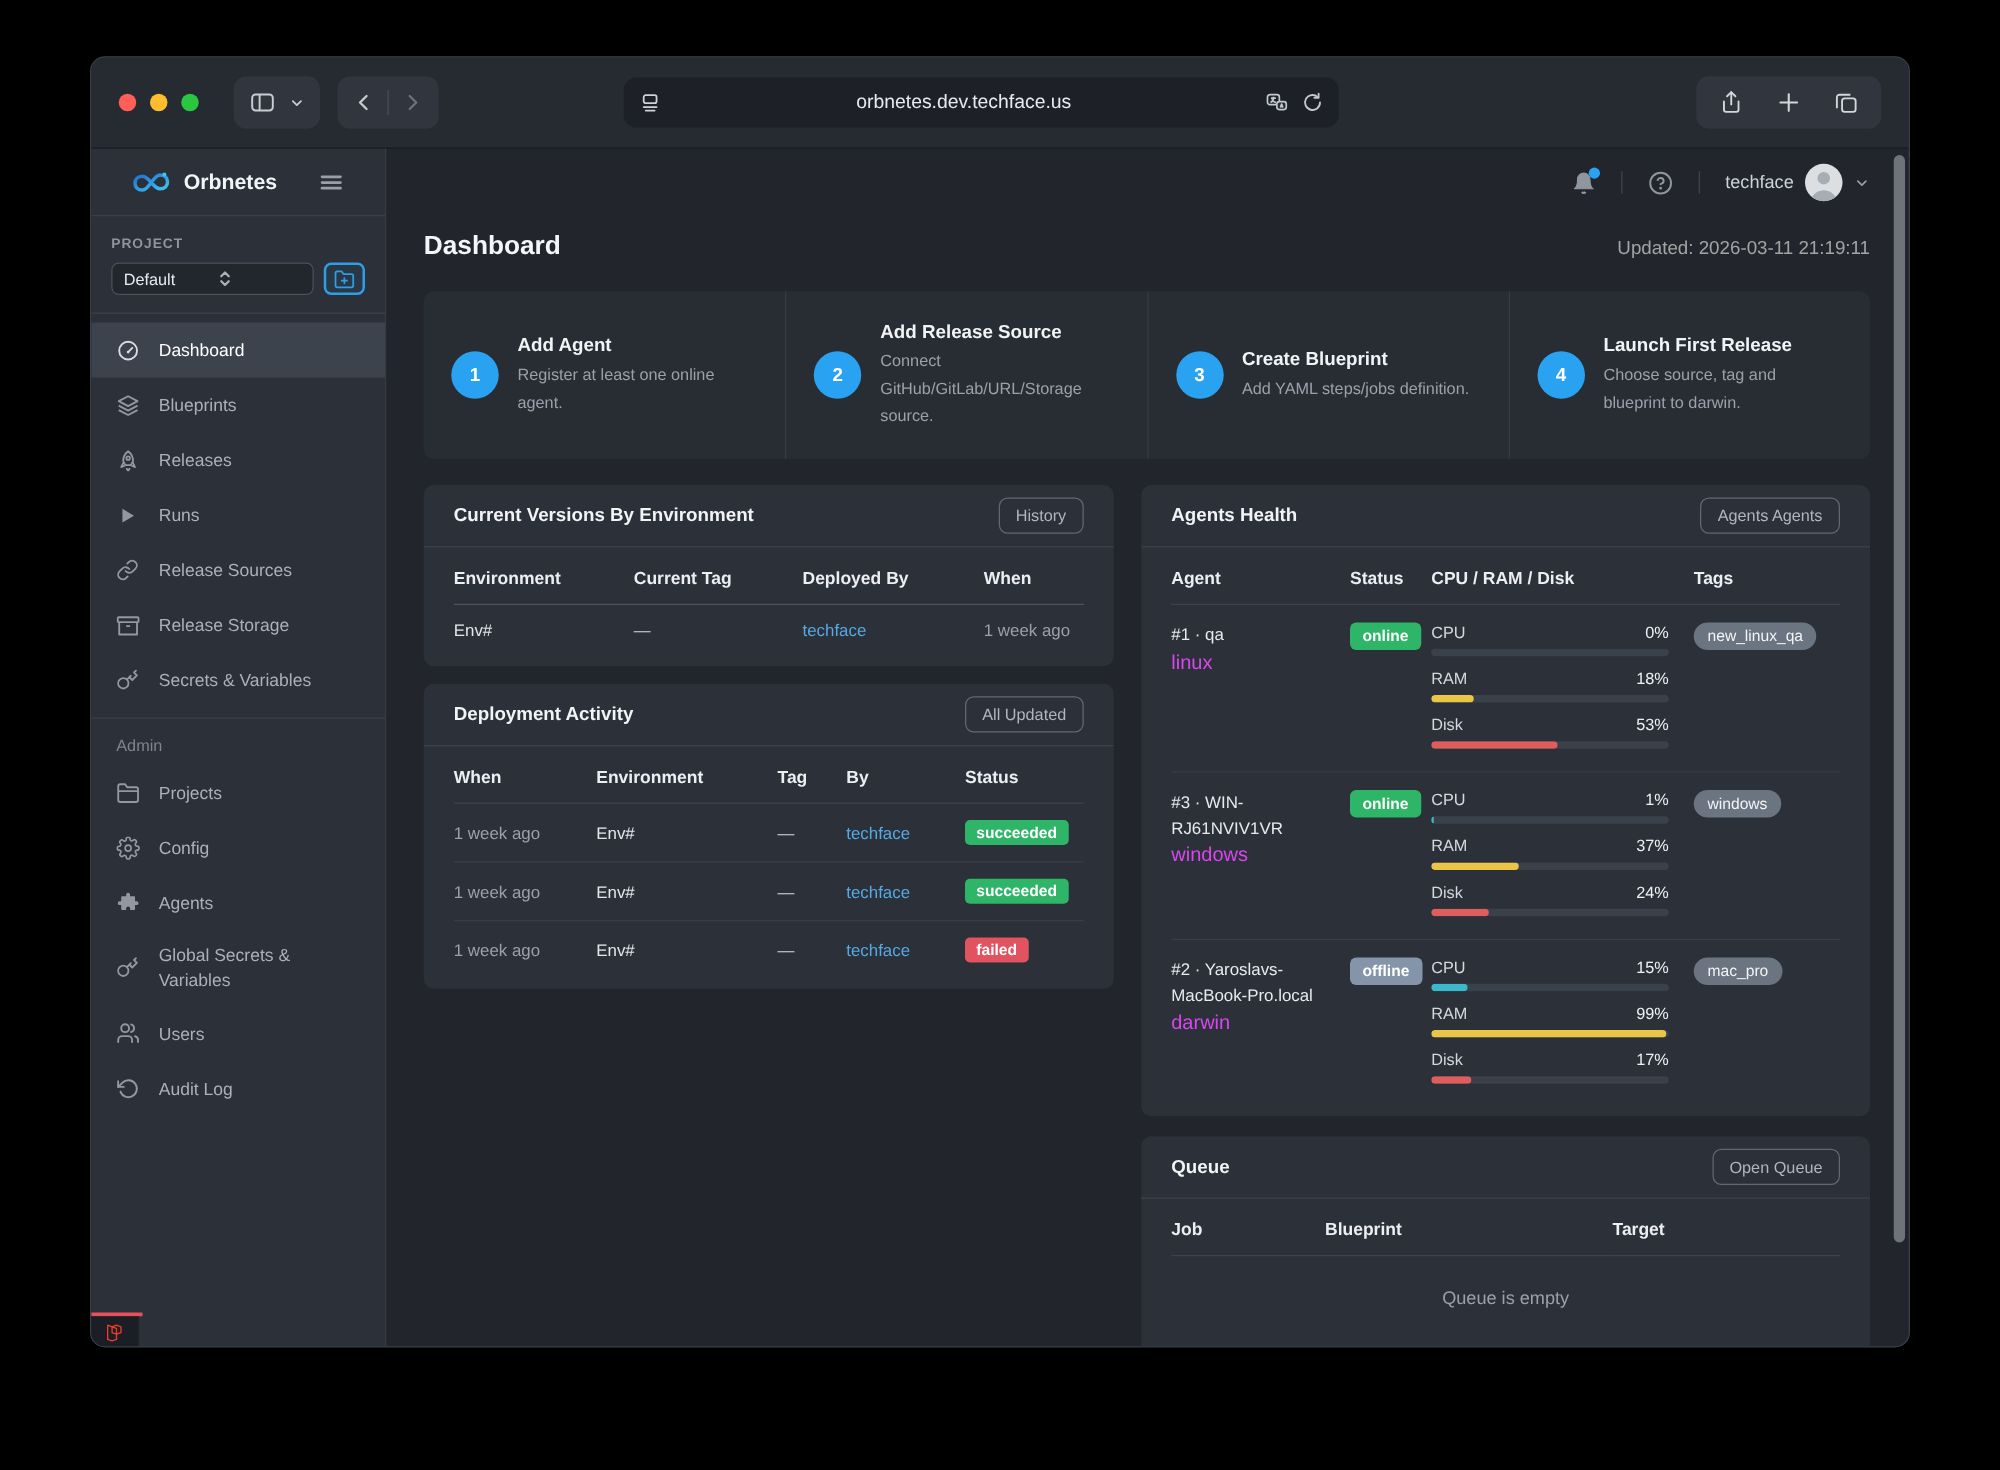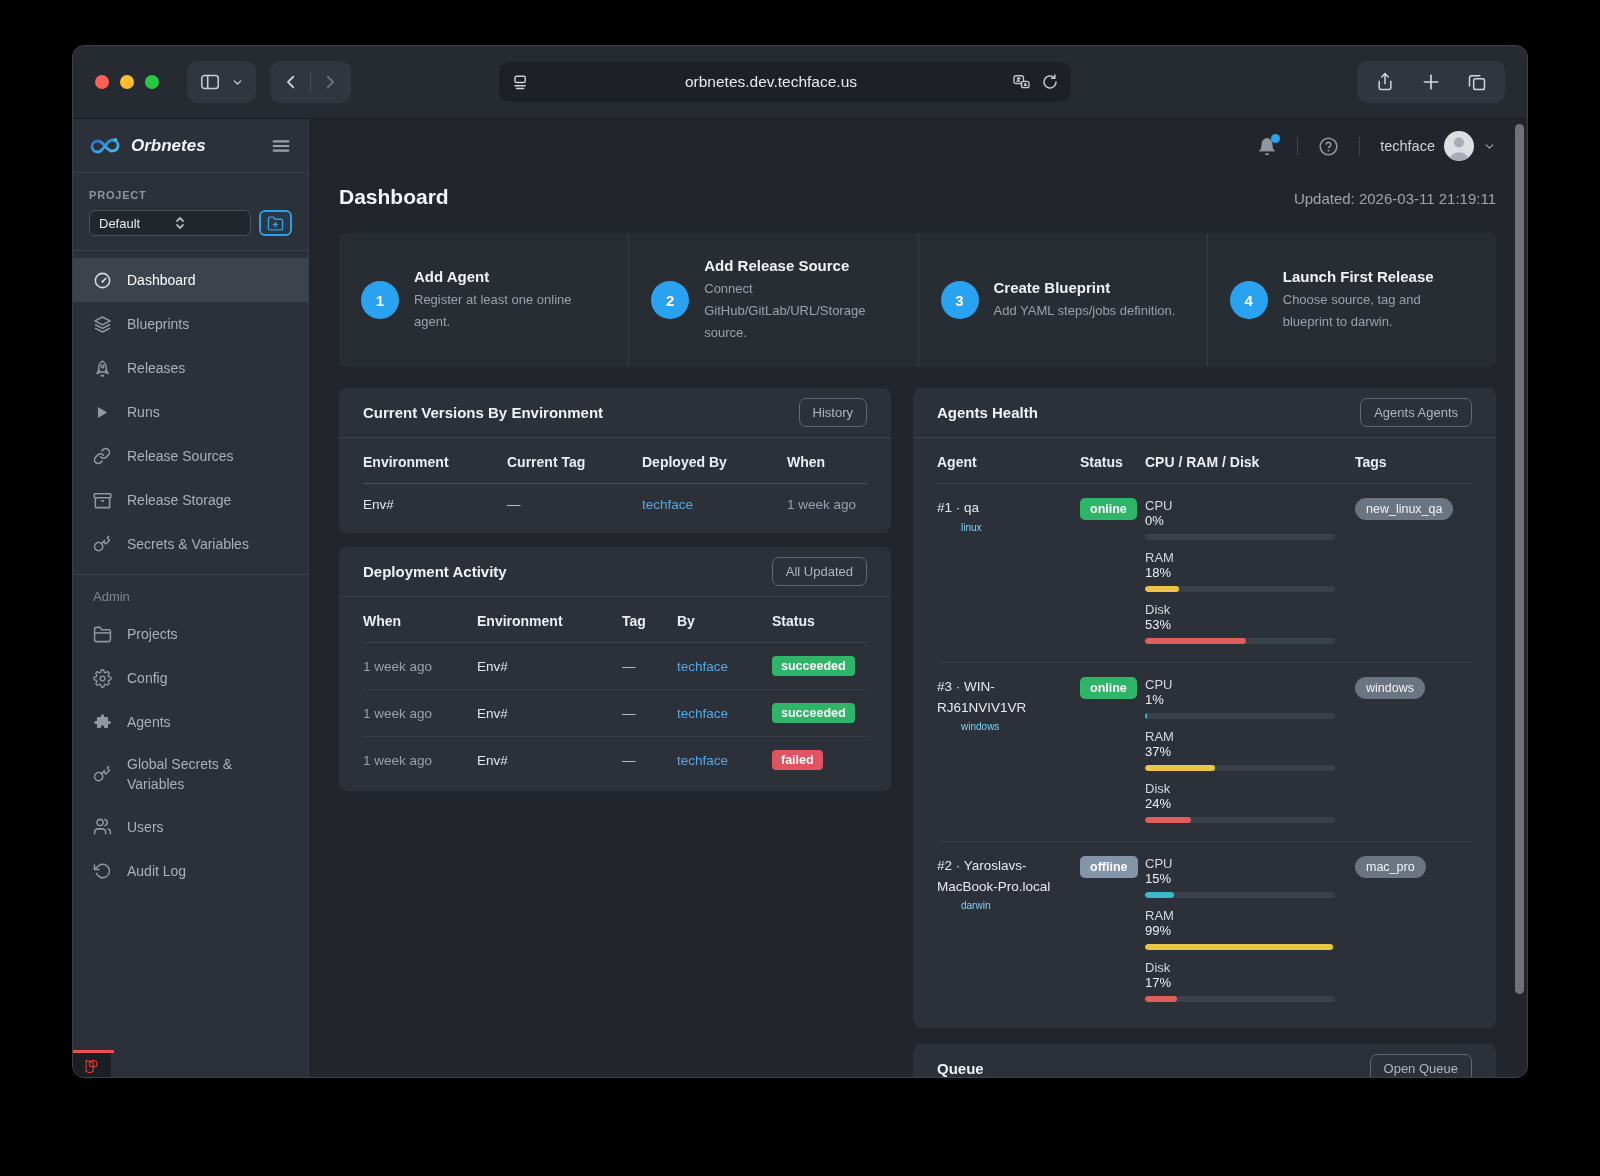--- a/index.html
+++ b/index.html
@@ -25,22 +25,22 @@
     border-radius:10px; display:flex; align-items:center; padding:0 12px; }
   .url-text { flex:1; text-align:center; color:#e8eaed; font-size:15.5px; }
   .url-right { display:flex; align-items:center; gap:10px; color:#c3c8ce; }
   .tb-right { margin-left:auto; height:42px; background:#31363e; border-radius:10px; display:flex;
     align-items:center; gap:26px; padding:0 18px; color:#d3d7dc; }
 
   
   .app-row { flex:1; display:flex; min-height:0; position:relative; }
   .sidebar { width:236px; flex-shrink:0; background:#2b3039; border-right:1px solid rgba(255,255,255,0.06);
     display:flex; flex-direction:column; position:relative; }
-  .sb-header { height:54px; flex-shrink:0; display:flex; align-items:center; gap:10px; padding:0 16px;
-    border-bottom:1px solid rgba(255,255,255,0.08);font-style:italic; }
+  .sb-header { height:54px; flex-shrink:0; display:flex; align-items:center; gap:10px; padding:0 32px;
+    border-bottom:1px solid rgba(255,255,255,0.08); }
   .brand { display:flex; align-items:center; gap:10px; flex:1; }
   .brand-name { color:#f2f4f6; font-size:17px; font-weight:700; }
   .hamburger { color:#9aa0a8; cursor:pointer; }
 
   .project { padding:16px 16px 14px; border-bottom:1px solid rgba(255,255,255,0.08); }
   .project-label { font-size:11px; letter-spacing:.8px; color:#8e959e; font-weight:700; margin-bottom:9px; }
   .project-row { display:flex; gap:8px; }
   .select { flex:1; height:26px; background:#22262d; border:1px solid #4b515b; border-radius:6px;
     display:flex; align-items:center; padding:0 4px 0 9px; color:#e9ebee; font-size:13px; }
   .select span { flex:1; }
@@ -119,23 +119,23 @@
   
   .ah-head { display:flex; padding:14px 0 13px; border-bottom:1px solid rgba(255,255,255,0.09);
     color:#eceef1; font-weight:700; font-size:14px; }
   .c-agent { width:143px; flex-shrink:0; }
   .c-status { width:65px; flex-shrink:0; }
   .c-metrics { width:190px; flex-shrink:0; }
   .c-tags { flex:1; padding-left:20px; }
   .agent-row { display:flex; padding:14px 0 8px; }
   .agent-row + .agent-row { border-top:1px solid rgba(255,255,255,0.07); }
   .agent-name { color:#e8eaee; font-size:13.5px; line-height:1.5; word-break:break-word; padding-right:18px; }
-  .agent-os { color:#7dd3fc; font-size:10px; margin-top:3px;margin-left:24px; }
+  .agent-os { color:#d946ef; font-size:16px; margin-top:3px; }
   .metric { margin-bottom:10px; }
-  .metric-top { display:flex; justify-content:space-between; font-size:13px; color:#d4d8dd; margin-bottom:6px;flex-direction:column; }
+  .metric-top { display:flex; justify-content:space-between; font-size:13px; color:#d4d8dd; margin-bottom:6px; }
   .metric-pct { color:#eef0f3; }
   .bar { height:6px; border-radius:3px; background:#3b414b; overflow:hidden; }
   .bar-fill { height:100%; border-radius:3px; }
   .bar-fill.cpu { background:#3bb9cb; }
   .bar-fill.ram { background:#eac546; }
   .bar-fill.disk { background:#df5e5c; }
   .tag { display:inline-block; background:#6b7481; color:#f2f4f6; border-radius:11px; padding:4px 11px; font-size:12.5px; }
 
   .queue-empty { text-align:center; color:#9aa1ab; font-size:14.5px; padding:26px 0 30px; }
 

